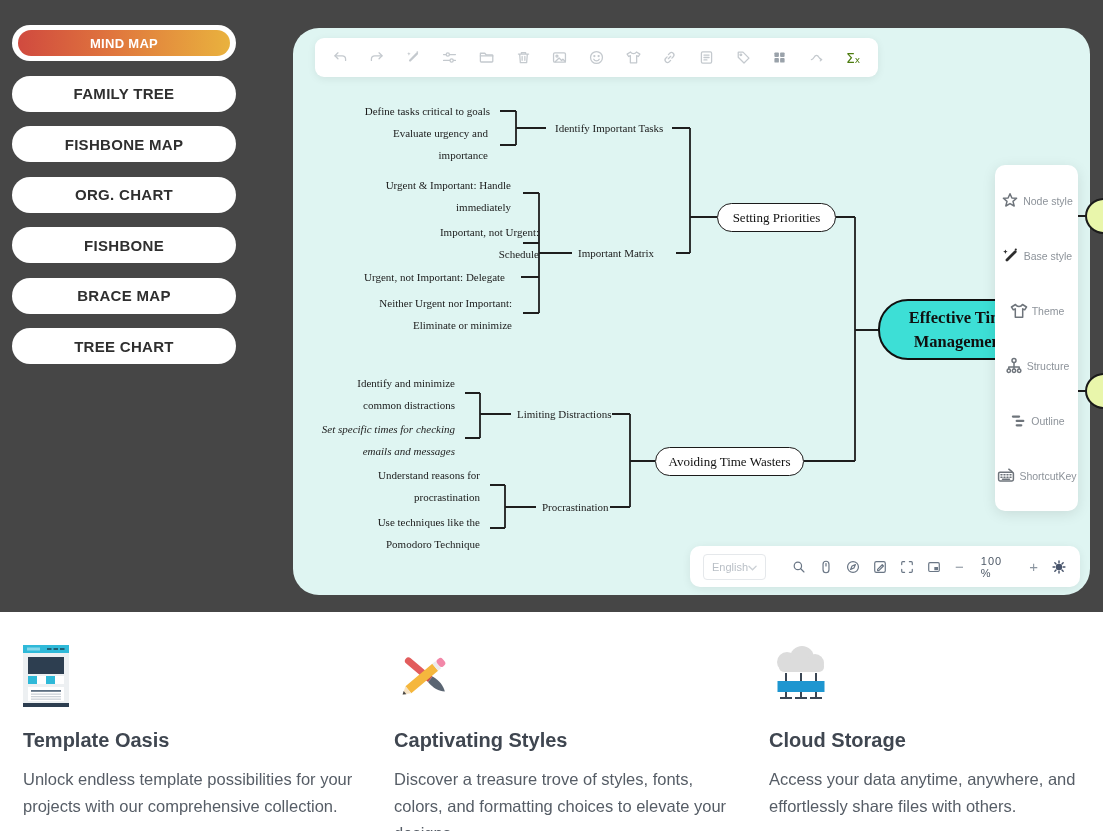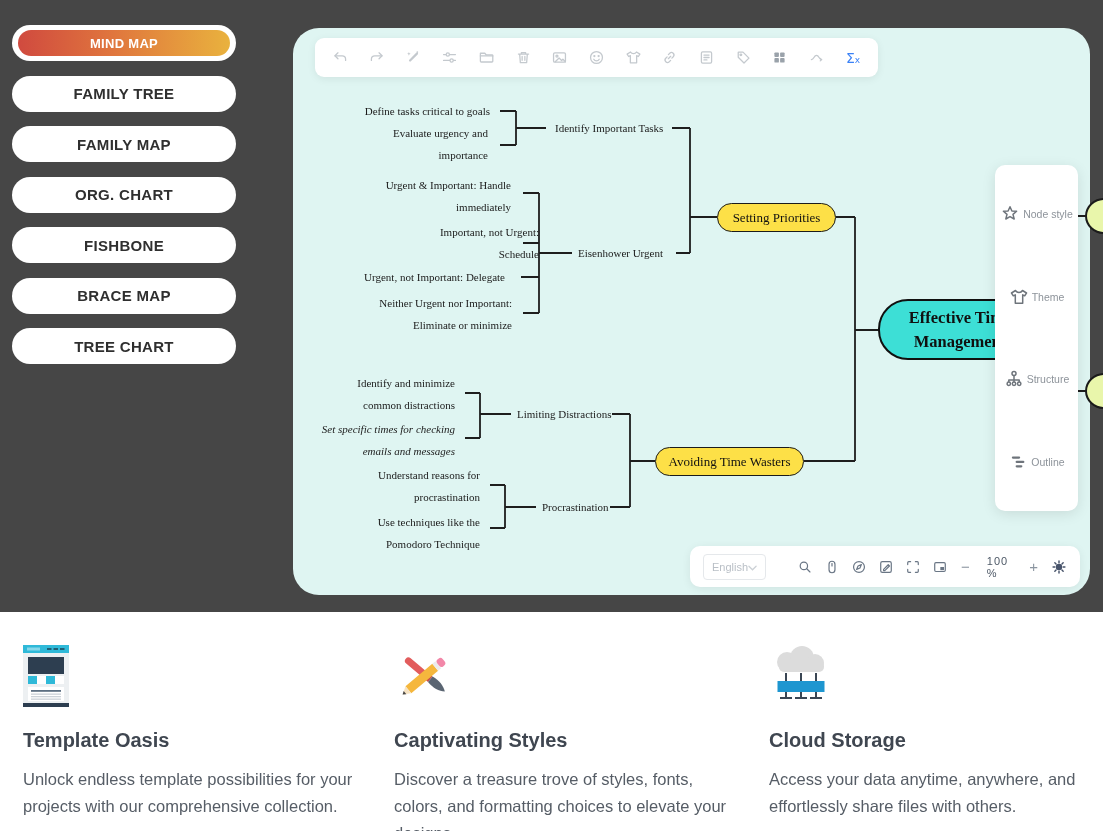--- a/index.html
+++ b/index.html
@@ -18,48 +18,48 @@
                  background:linear-gradient(90deg,#d04a3f 0%,#e0763d 45%,#e9b23e 100%);
                  display:flex; align-items:center; justify-content:center; color:#fff; font-weight:bold; font-size:13px; letter-spacing:.3px; }
 
   
   .top-toolbar { position:absolute; left:315px; top:38px; width:563px; height:39px; background:#fff; border-radius:9px;
                  box-shadow:0 2px 8px rgba(0,0,0,.07); display:flex; align-items:center; justify-content:space-between;
                  padding:0 16px; z-index:4; }
   .tb-icon { width:18px; height:18px; color:#c4c9ce; display:flex; align-items:center; justify-content:center; cursor:pointer; }
   .tb-icon svg { width:17px; height:17px; }
   .tb-icon[data-name="grid-icon"] { color:#9aa2aa; }
-  .sigma { font-size:14px; color:#3b82f6; font-family:"DejaVu Sans",sans-serif; }
+  .sigma { font-size:14px; color:#4d7c0f; font-family:"DejaVu Sans",sans-serif; }
   .sigma .sx { font-size:9px; }
 
   
   .mm-svg { position:absolute; left:0; top:0; width:1103px; height:612px; z-index:1; pointer-events:none; }
   .leaf { position:absolute; font:11px/22px "Liberation Serif",serif; color:#1b1b1b; text-align:right; z-index:2; }
   .subtopic { position:absolute; font:11px/22px "Liberation Serif",serif; color:#1b1b1b; white-space:nowrap; z-index:2; }
-  .topic { position:absolute; background:#fde047; border:1.8px solid #1b1b1b; border-radius:15px; z-index:3;
+  .topic { position:absolute; background:#ffffff; border:1.8px solid #1b1b1b; border-radius:15px; z-index:3;
            display:flex; align-items:center; justify-content:center; font:13px "Liberation Serif",serif; color:#111; }
   .center-node { position:absolute; background:#3ddfd6; border:2.5px solid #101010; border-radius:30px; z-index:3;
            display:flex; align-items:center; justify-content:center; text-align:center;
            font:bold 16.5px/1.4 "Liberation Serif",serif; color:#101010; padding:0 18px; }
   .side-node { position:absolute; width:38px; height:36px; border-radius:50%; background:#e9f6ab; border:2px solid #1b1b1b; z-index:6; }
 
   
   .right-panel { position:absolute; left:995px; top:165px; width:83px; height:346px; background:#fff; border-radius:10px;
                  box-shadow:0 3px 14px rgba(0,0,0,.10); z-index:5; display:flex; flex-direction:column; padding:8px 0; }
   .panel-item { flex:1; display:flex; flex-direction:row; align-items:center; justify-content:center; gap:3px; cursor:pointer; }
   .panel-item .p-icon { width:20px; height:20px; color:#6e747b; }
   .panel-item .p-icon svg { width:20px; height:20px; }
   .panel-item[data-name="panel-item-base-style"] .p-icon { color:#2d2d2d; }
   .panel-item .p-label { font-size:10.5px; color:#8d939a; }
 
   
   .bottom-toolbar { position:absolute; left:690px; top:546px; width:390px; height:41px; background:#fff; border-radius:10px;
                     box-shadow:0 2px 10px rgba(0,0,0,.07); display:flex; align-items:center; padding:0 13px; gap:11px; z-index:4; }
   .lang-select { width:70px; height:26px; border:1px solid #e5e8eb; border-radius:4px; display:flex; align-items:center;
-                 justify-content:space-between; padding:0 8px; font-size:11px; color:#b9bfc6; cursor:pointer; margin-right:20px; }
+                 justify-content:space-between; padding:0 8px; font-size:11px; color:#b9bfc6; cursor:pointer; margin-right:14px; }
   .bt-icon { width:16px; height:16px; color:#6a7685; display:flex; align-items:center; justify-content:center; cursor:pointer; }
   .bt-icon svg { width:16px; height:16px; }
   .bt-icon[data-name="settings-icon"] { color:#47536a; }
   .zoom-minus,.zoom-plus { font-size:15px; color:#8b95a0; cursor:pointer; padding:0 2px; }
   .zoom-level { font-size:11px; color:#4d5866; letter-spacing:1px; padding:0 4px; }
 
   
   .features { position:absolute; left:0; top:612px; width:1103px; display:flex; padding:33px 0 0 23px; }
   .feature { margin-right:23px; }
   .feature:nth-child(1){ width:356px; } .feature:nth-child(2){ width:360px; } .feature:nth-child(3){ width:318px; }
@@ -82,21 +82,21 @@
     <div id="sidebar" class="sidebar" data-name="sidebar">
         <div class="sidebar-btn" data-name="sidebar-item-mind-map">
           <div class="grad" data-name="active-pill">
             <span data-name="sidebar-item-label">MIND MAP</span>
           </div>
         </div>
         <div class="sidebar-btn" data-name="sidebar-item-family-tree">
           <span data-name="sidebar-item-label">FAMILY TREE</span>
         </div>
         <div class="sidebar-btn" data-name="sidebar-item-concept-map">
-          <span data-name="sidebar-item-label">FAMILY MAP</span>
+          <span data-name="sidebar-item-label">FISHBONE MAP</span>
         </div>
         <div class="sidebar-btn" data-name="sidebar-item-org-chart">
           <span data-name="sidebar-item-label">ORG. CHART</span>
         </div>
         <div class="sidebar-btn" data-name="sidebar-item-fishbone">
           <span data-name="sidebar-item-label">FISHBONE</span>
         </div>
         <div class="sidebar-btn" data-name="sidebar-item-brace-map">
           <span data-name="sidebar-item-label">BRACE MAP</span>
         </div>
@@ -202,21 +202,21 @@
         </span>
         <span class="tb-icon" data-name="summary-icon">
           <span class="sigma">Σ<span class="sx">x</span></span>
         </span>
       </div>
 
     <div id="mm-layer" data-name="mindmap-layer">
         <div class="subtopic" data-name="subtopic-label" style="left: 555px; top: 117px;">Identify Important Tasks</div>
         <div class="leaf" data-name="leaf-label" style="right: 613px; top: 100px; width: 150px;">Define tasks critical to goals</div>
         <div class="leaf" data-name="leaf-label" style="right: 615px; top: 122px; width: 102px;">Evaluate urgency and importance</div>
-        <div class="subtopic" data-name="subtopic-label" style="left: 578px; top: 242px;">Eisenhower Urgent</div>
+        <div class="subtopic" data-name="subtopic-label" style="left: 578px; top: 242px;">Important Matrix</div>
         <div class="leaf" data-name="leaf-label" style="right: 592px; top: 174px; width: 130px;">Urgent &amp; Important: Handle immediately</div>
         <div class="leaf" data-name="leaf-label" style="right: 564px; top: 221px; width: 110px;">Important, not Urgent: Schedule</div>
         <div class="leaf" data-name="leaf-label" style="right: 598px; top: 266px; width: 155px;">Urgent, not Important: Delegate</div>
         <div class="leaf" data-name="leaf-label" style="right: 591px; top: 292px; width: 142px;">Neither Urgent nor Important: Eliminate or minimize</div>
         <div class="topic" data-name="topic-node-setting-priorities" style="left: 717px; top: 203px; width: 119px; height: 29px;">Setting Priorities</div>
         <div class="subtopic" data-name="subtopic-label" style="left: 517px; top: 403px;">Limiting Distractions</div>
         <div class="leaf" data-name="leaf-label" style="right: 648px; top: 372px; width: 138px;">Identify and minimize common distractions</div>
         <div class="leaf" data-name="leaf-label" style="right: 648px; top: 418px; width: 152px; font-style: italic;">Set specific times for checking emails and messages</div>
         <div class="subtopic" data-name="subtopic-label" style="left: 542px; top: 496px;">Procrastination</div>
         <div class="leaf" data-name="leaf-label" style="right: 623px; top: 464px; width: 110px;">Understand reasons for procrastination</div>
@@ -227,20 +227,30 @@
         <div class="side-node" data-name="side-node" style="left: 1085px; top: 373px;"></div>
       </div>
 
     <div id="right-panel" class="right-panel" data-name="style-panel">
         <div class="panel-item" data-name="panel-item-node-style">
           <span class="p-icon" data-name="node-style-icon"><svg viewBox="0 0 20 20" fill="none" stroke="currentColor" stroke-width="1.5" stroke-linecap="round" stroke-linejoin="round">
               <path d="M10 2.8 L11.9 7 L16.6 7.3 L13 10.4 L14.2 15 L10 12.6 L5.8 15 L7 10.4 L3.4 7.3 L8.1 7 Z"></path>
             </svg></span>
           <span class="p-label" data-name="panel-item-label">Node style</span>
         </div>
+        <div class="panel-item" data-name="panel-item-base-style">
+          <span class="p-icon" data-name="base-style-icon"><svg viewBox="0 0 20 20" fill="none" stroke="currentColor" stroke-width="1.5" stroke-linecap="round" stroke-linejoin="round">
+              <g fill="currentColor" stroke="none">
+                <rect x="8.7" y="2.5" width="2.8" height="14.5" rx="1.4" transform="rotate(45 10 9.8)"></rect>
+                <path d="M4.4 3.4 l.65 1.6 1.6.65 -1.6.65 -.65 1.6 -.65 -1.6 -1.6 -.65 1.6 -.65 Z"></path>
+                <circle cx="14.8" cy="3.6" r="1.1"></circle>
+              </g>
+            </svg></span>
+          <span class="p-label" data-name="panel-item-label">Base style</span>
+        </div>
         <div class="panel-item" data-name="panel-item-theme">
           <span class="p-icon" data-name="theme-icon"><svg viewBox="0 0 20 20" fill="none" stroke="currentColor" stroke-width="1.5" stroke-linecap="round" stroke-linejoin="round">
               <path d="M6.5 3.5 L2.5 6 L4.3 8.8 L6.3 7.8 V16.2 H13.7 V7.8 L15.7 8.8 L17.5 6 L13.5 3.5 C12.7 4.8 11.4 5.4 10 5.4 C8.6 5.4 7.3 4.8 6.5 3.5 Z"></path>
             </svg></span>
           <span class="p-label" data-name="panel-item-label">Theme</span>
         </div>
         <div class="panel-item" data-name="panel-item-structure">
           <span class="p-icon" data-name="structure-icon"><svg viewBox="0 0 20 20" fill="none" stroke="currentColor" stroke-width="1.5" stroke-linecap="round" stroke-linejoin="round">
               <circle cx="10" cy="4.6" r="2"></circle>
               <path d="M10 6.6 V9.4 M4.8 12.6 V11 H15.2 V12.6 M10 9.4 V12.6"></path>
@@ -252,20 +262,28 @@
         </div>
         <div class="panel-item" data-name="panel-item-outline">
           <span class="p-icon" data-name="outline-icon"><svg viewBox="0 0 20 20" fill="none" stroke="currentColor" stroke-width="1.5" stroke-linecap="round" stroke-linejoin="round">
               <g fill="currentColor" stroke="none">
                 <rect x="3.8" y="4.4" width="8.4" height="2.3" rx="1.15"></rect>
                 <rect x="7.6" y="8.8" width="8.8" height="2.3" rx="1.15"></rect>
                 <rect x="7.6" y="13.2" width="6.8" height="2.3" rx="1.15"></rect>
               </g>
             </svg></span>
           <span class="p-label" data-name="panel-item-label">Outline</span>
+        </div>
+        <div class="panel-item" data-name="panel-item-shortcutkey">
+          <span class="p-icon" data-name="shortcutkey-icon"><svg viewBox="0 0 20 20" fill="none" stroke="currentColor" stroke-width="1.5" stroke-linecap="round" stroke-linejoin="round">
+              <rect x="2.6" y="6.2" width="14.8" height="8.8" rx="1.4"></rect>
+              <path d="M5 8.8 H6 M8 8.8 H9 M11 8.8 H12 M14 8.8 H15 M5 11.2 H6 M8 11.2 H9 M11 11.2 H12 M14 11.2 H15 M6.5 13.2 H13.5"></path>
+              <path d="M12.8 3.2 L16 5.6"></path>
+            </svg></span>
+          <span class="p-label" data-name="panel-item-label">ShortcutKey</span>
         </div>
       </div>
 
     <div id="bottom-toolbar" class="bottom-toolbar" data-name="bottom-toolbar">
         <div class="lang-select" data-name="language-select">
           <span data-name="language-select-value">English</span>
           <span data-name="chevron-down-icon"><svg viewBox="0 0 10 6" width="9" height="6" fill="none" stroke="#ccd1d6" stroke-width="1.4" stroke-linecap="round">
               <path d="M1 1 L5 5 L9 1"></path>
             </svg></span>
         </div>

